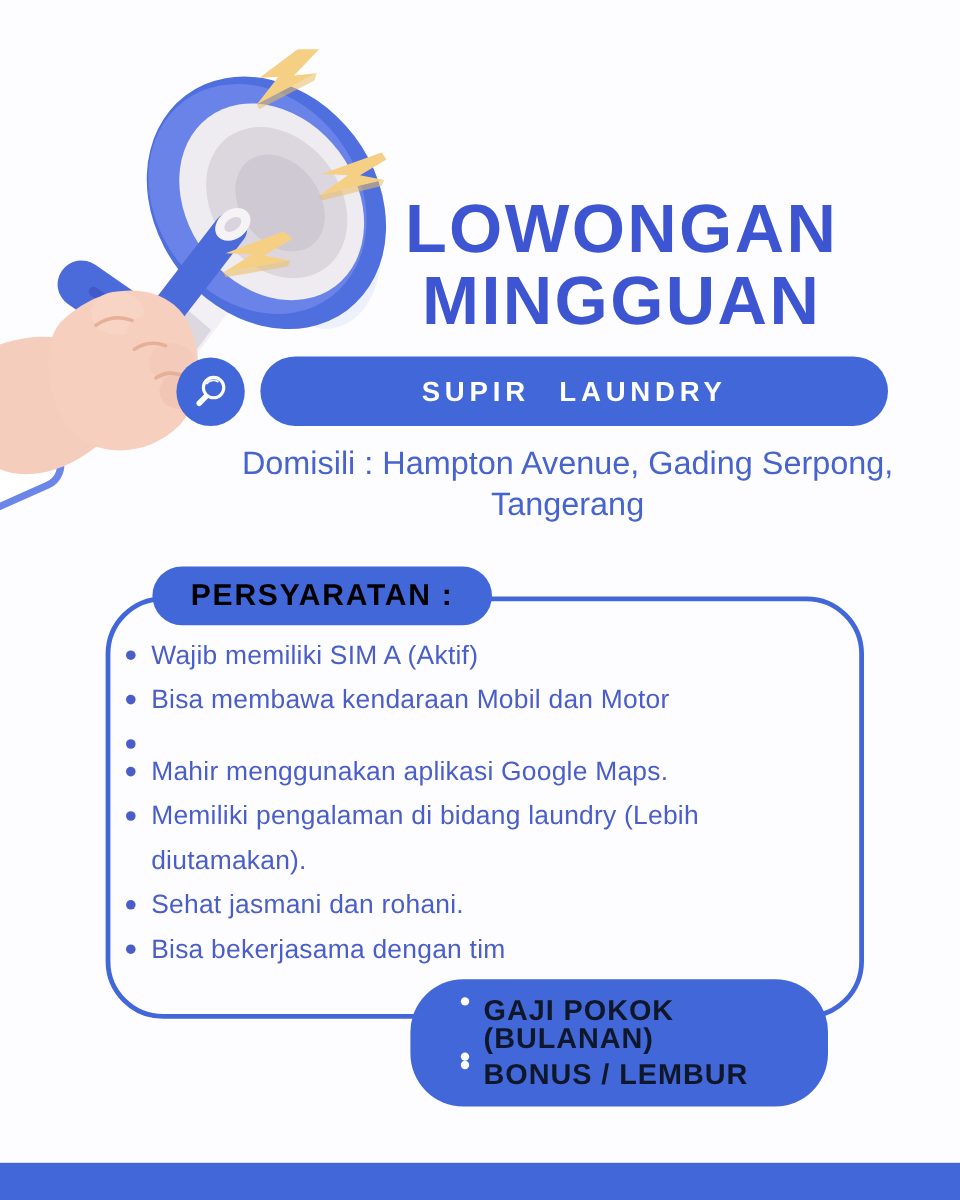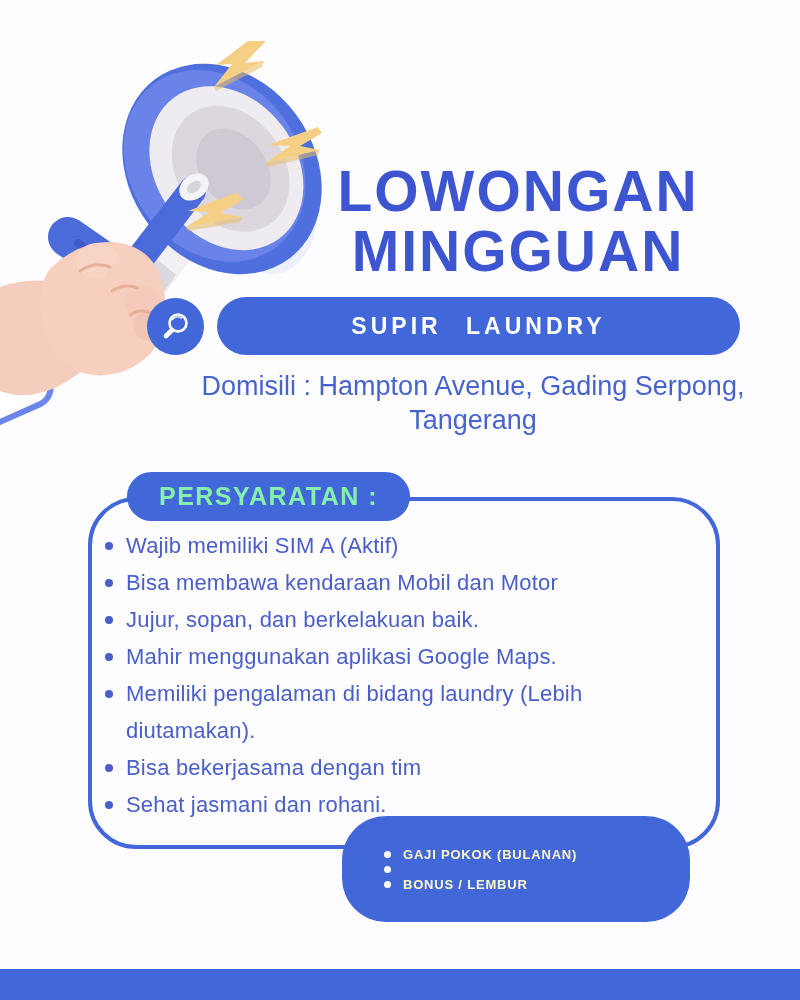--- a/index.html
+++ b/index.html
@@ -83,21 +83,21 @@
     border: 4px solid #4267d9;
     border-radius: 48px;
     background: transparent;
   }
   .req-pill {
     position: absolute;
     left: 127px; top: 443px;
     width: 283px; height: 49px;
     border-radius: 25px;
     background: #4267d9;
-    color: #86efac;
+    color: #000000;
     font-weight: 800;
     font-size: 25px;
     letter-spacing: 1.5px;
     display: flex; align-items: center; justify-content: center;
     z-index: 2;
   }
   .req-list {
     position: absolute;
     left: 103px; top: 498px;
     width: 600px;
@@ -126,25 +126,25 @@
     left: 342px; top: 787px;
     width: 348px; height: 106px;
     border-radius: 44px;
     background: #4267d9;
     z-index: 3;
     display: flex; flex-direction: column; justify-content: center;
     padding-left: 42px;
   }
   .benefits li {
     display: flex;
-    align-items: center;
+    align-items: flex-start;
     list-style: none;
-    color: #fef9c3;
+    color: #0f172a;
     font-weight: 800;
-    font-size: 13px;
+    font-size: 24px;
     line-height: 23px;
     letter-spacing: 0.8px;
   }
   .benefits .dot {
     flex: 0 0 auto;
     width: 7px; height: 7px;
     border-radius: 50%;
     background: #ffffff;
     margin-right: 12px;
   }
@@ -248,38 +248,37 @@
     <li>
         <span class="dot"></span>
         <span>Wajib memiliki SIM A (Aktif)</span>
       </li>
     <li>
         <span class="dot"></span>
         <span>Bisa membawa kendaraan Mobil dan Motor</span>
       </li>
     <li>
         <span class="dot"></span>
-        <span>Jujur, sopan, dan berkelakuan baik.</span>
       </li>
     <li>
         <span class="dot"></span>
         <span>Mahir menggunakan aplikasi Google Maps.</span>
       </li>
     <li>
         <span class="dot"></span>
         <span>Memiliki pengalaman di bidang laundry (Lebih diutamakan).</span>
       </li>
     <li>
         <span class="dot"></span>
+        <span>Sehat jasmani dan rohani.</span>
+      </li>
+    <li>
+        <span class="dot"></span>
         <span>Bisa bekerjasama dengan tim</span>
       </li>
-    <li>
-        <span class="dot"></span>
-        <span>Sehat jasmani dan rohani.</span>
-      </li>
   </ul>
 
   <ul class="benefits">
     <li>
         <span class="dot"></span>
         <span>GAJI POKOK (BULANAN)</span>
       </li>
     <li>
         <span class="dot"></span>
       </li>

